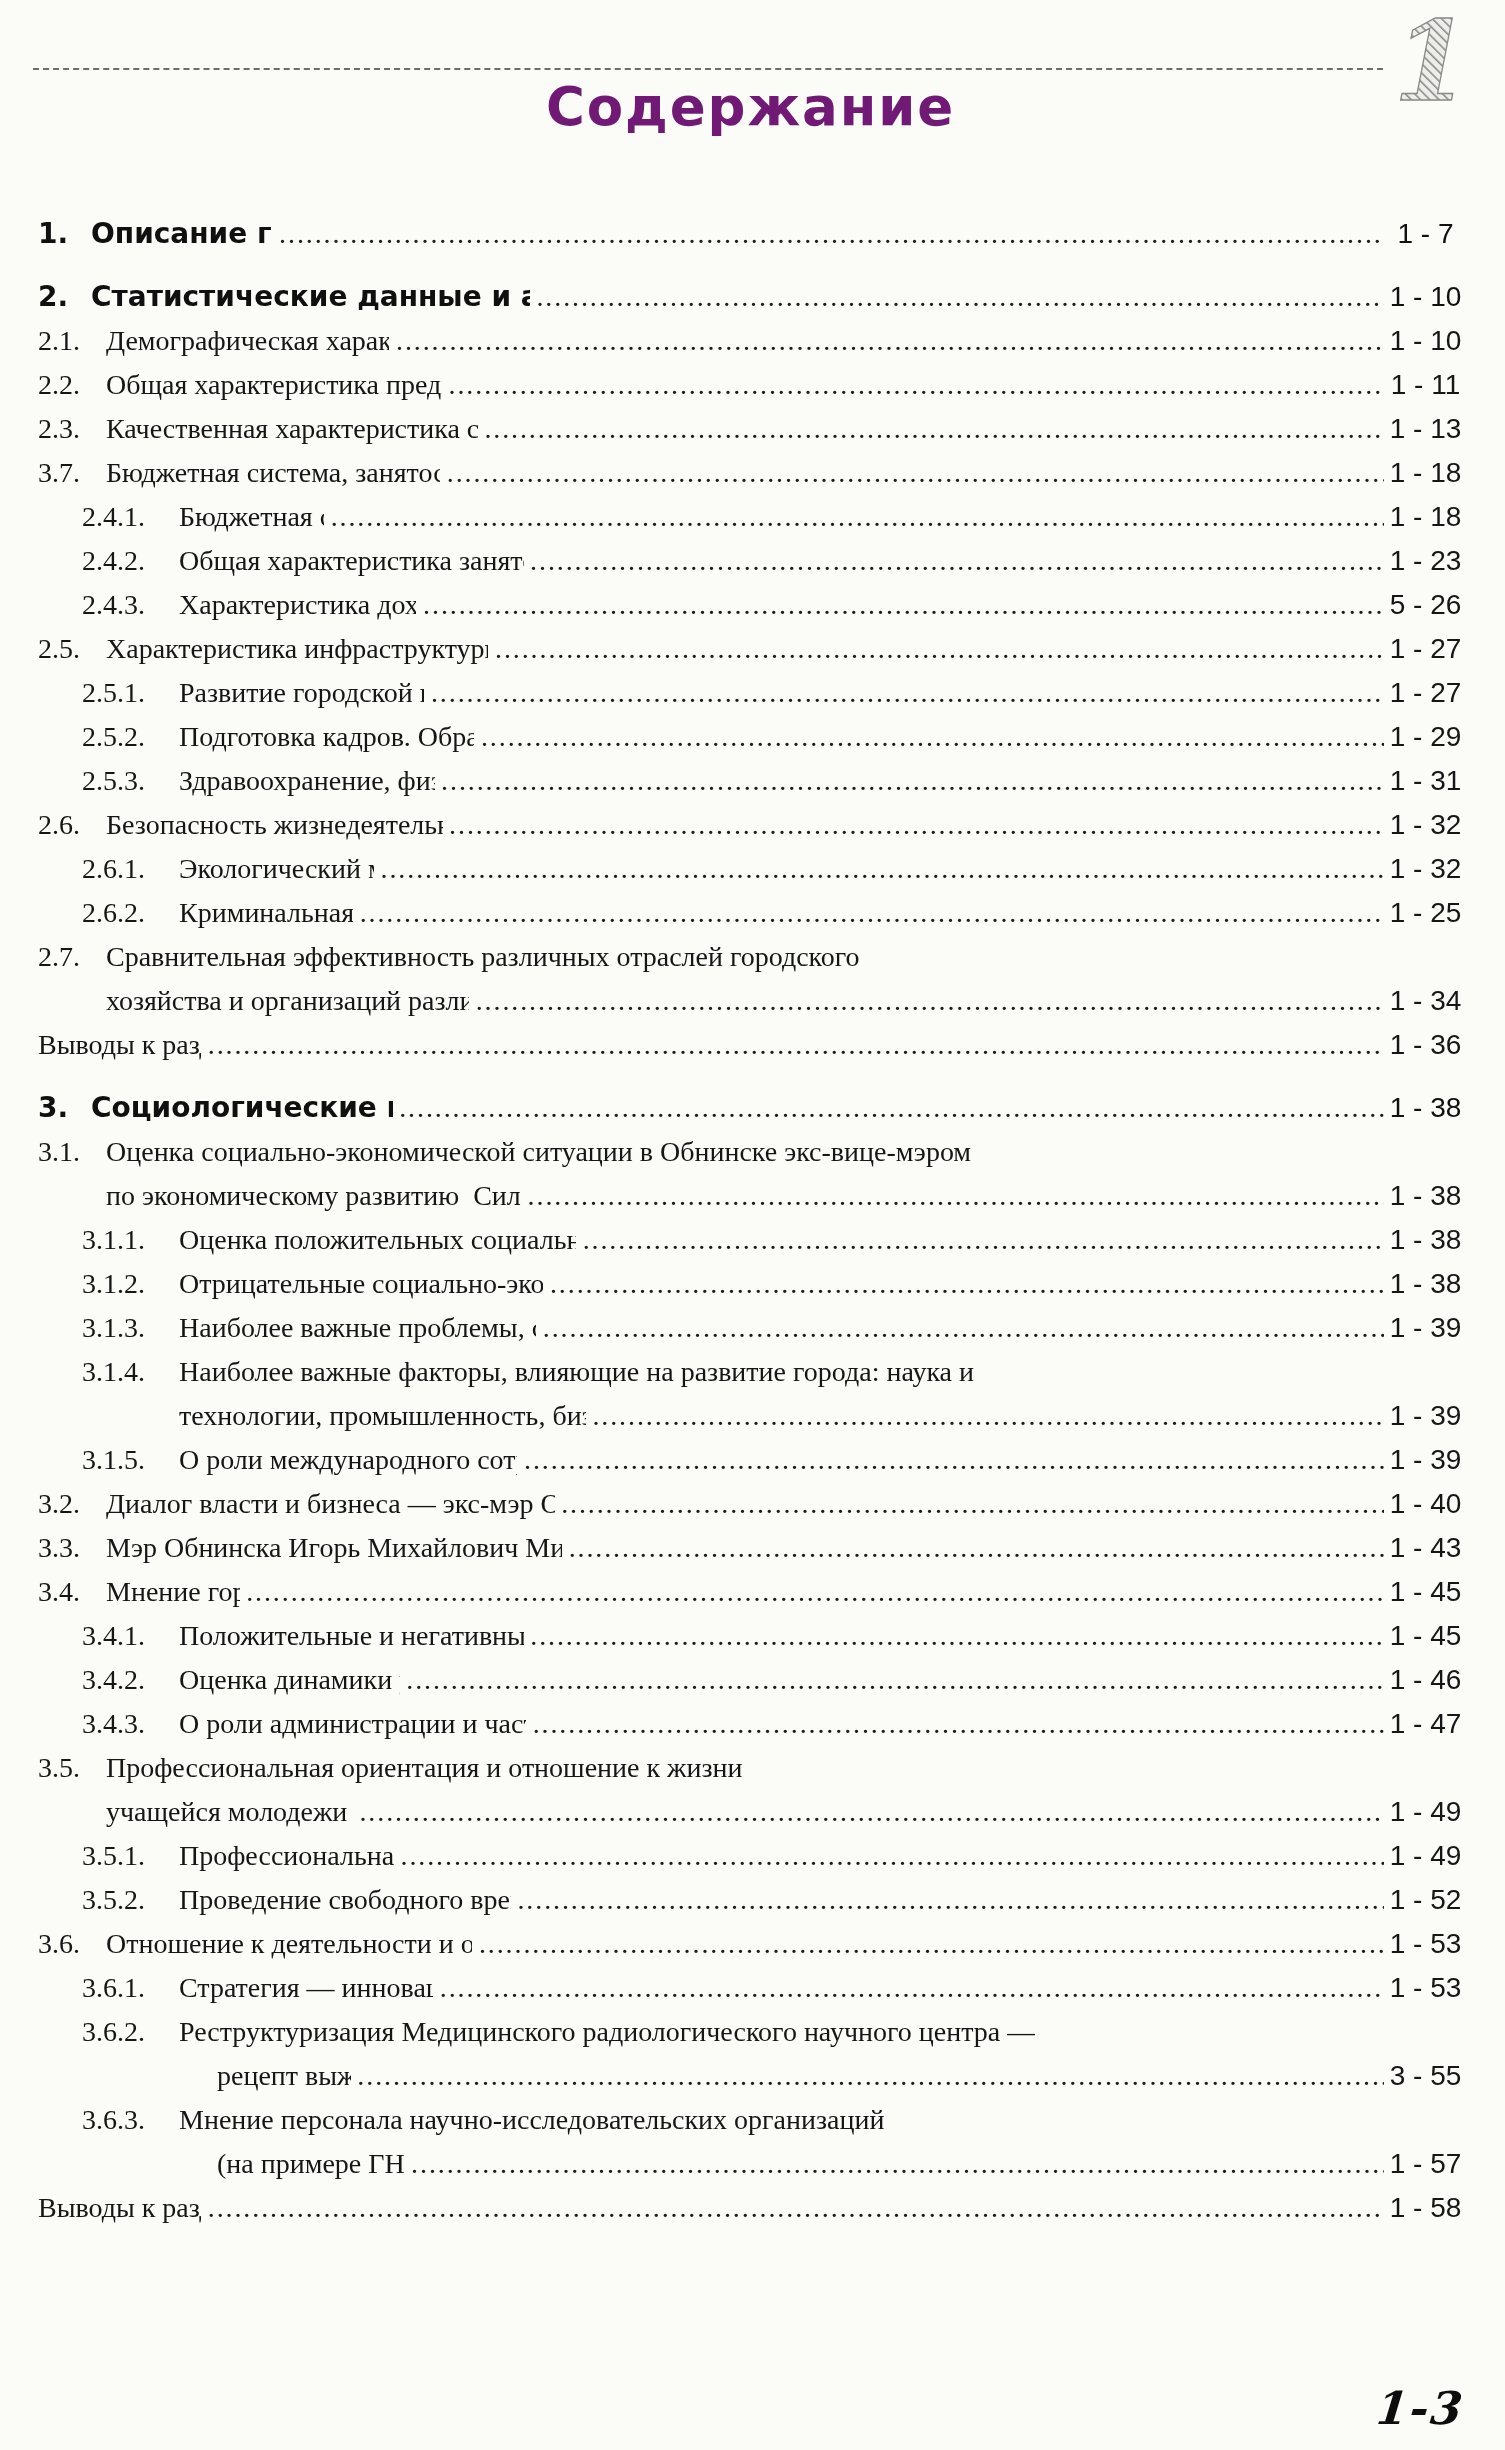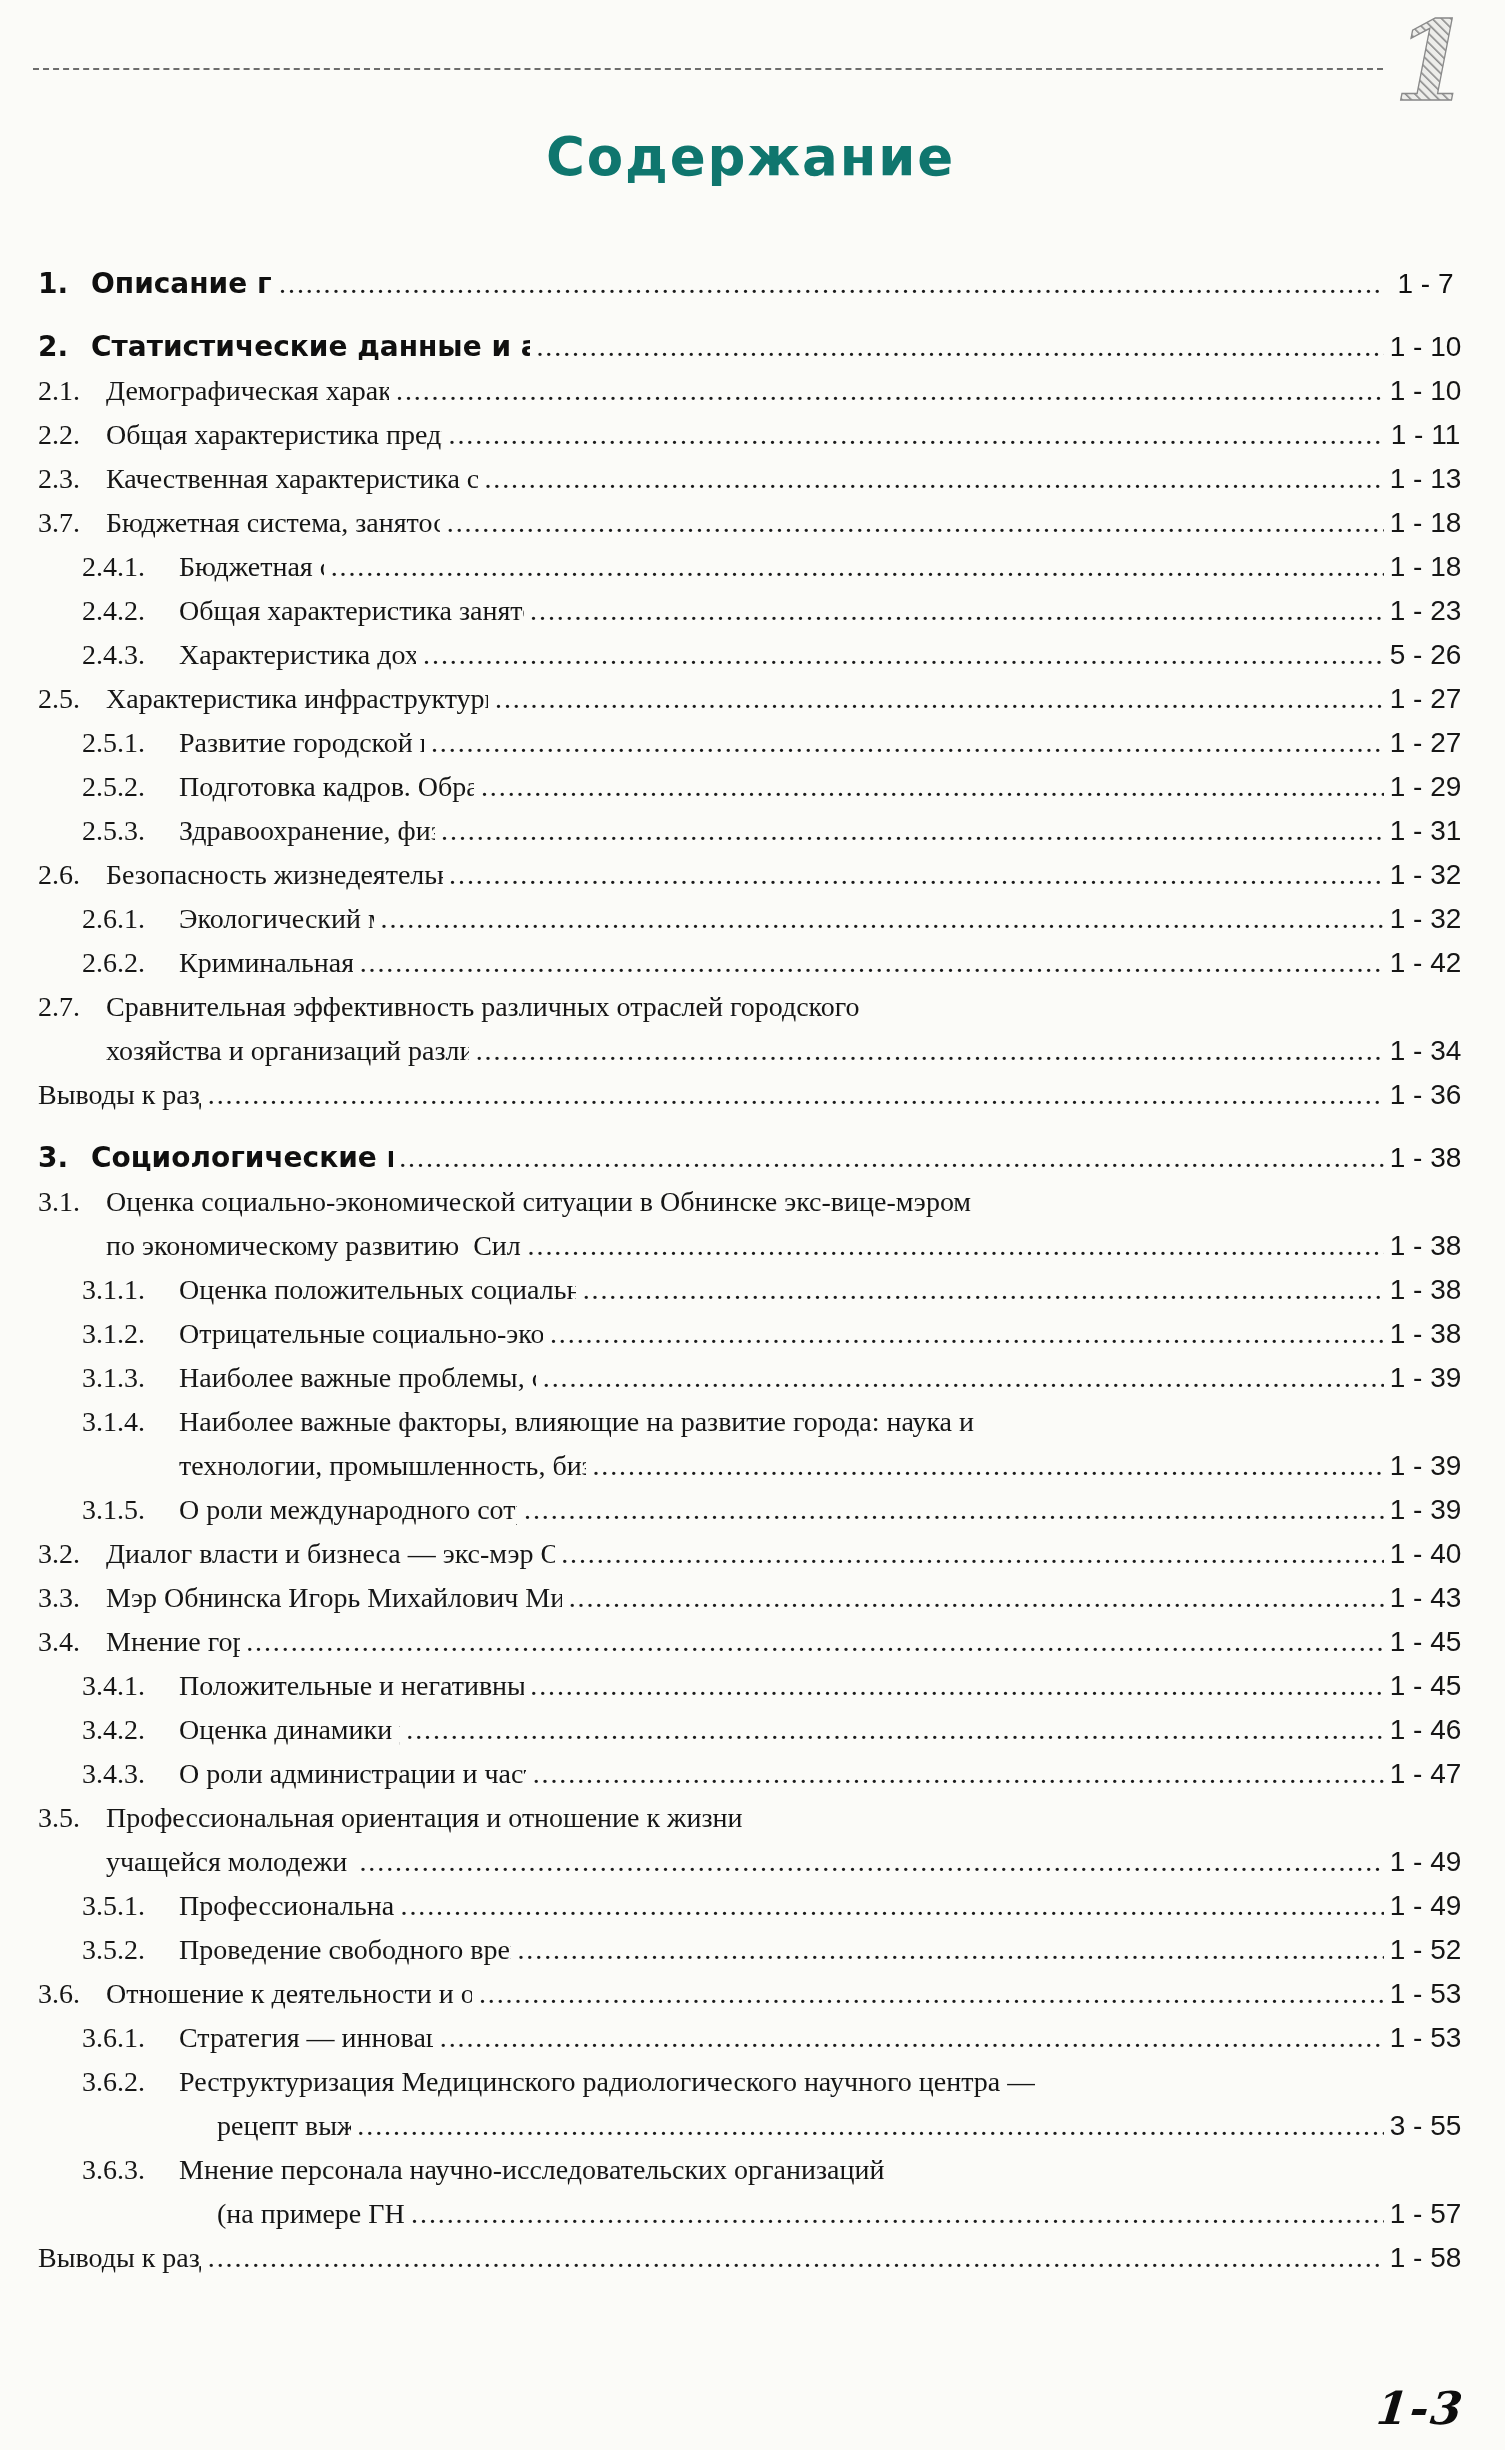--- a/index.html
+++ b/index.html
@@ -21,27 +21,27 @@
   .top-rule{
     position:absolute;top:68px;left:33px;right:122px;height:0;
     border-top:2.8px dashed #4a4a4a;opacity:.8;
   }
 
   
   .corner-numeral{position:absolute;top:3.8px;right:13px;width:122px;height:105px;}
 
   
   h1.page-title{
-    margin:12px;padding-top:113px;
+    margin:0;padding-top:75px;
     text-align:center;
     font-family:"DejaVu Sans", sans-serif;
     font-weight:bold;
     font-size:53px;line-height:1.2;
     letter-spacing:1.9px;
-    color:#0f766e;
+    color:#701a75;
   }
 
   
   .toc{margin-top:73px;}
   .line{
     display:flex;align-items:baseline;
     height:44px;line-height:44px;
     font-size:28px;
     white-space:nowrap;
   }
@@ -213,21 +213,21 @@
     <span class="num">2.6.1.</span>
     <span class="text">Экологический мониторинг</span>
     <span class="dots"></span>
     <span class="page-num">1 - 32</span>
   </div>
 
   <div class="line level-3">
     <span class="num">2.6.2.</span>
     <span class="text">Криминальная ситуация</span>
     <span class="dots"></span>
-    <span class="page-num">1 - 42</span>
+    <span class="page-num">1 - 25</span>
   </div>
 
   <div class="line level-2 noleader">
     <span class="num">2.7.</span>
     <span class="text">Сравнительная эффективность различных отраслей городского</span>
 
   </div>
 
   <div class="line level-2 cont">
     <span class="num"></span>

